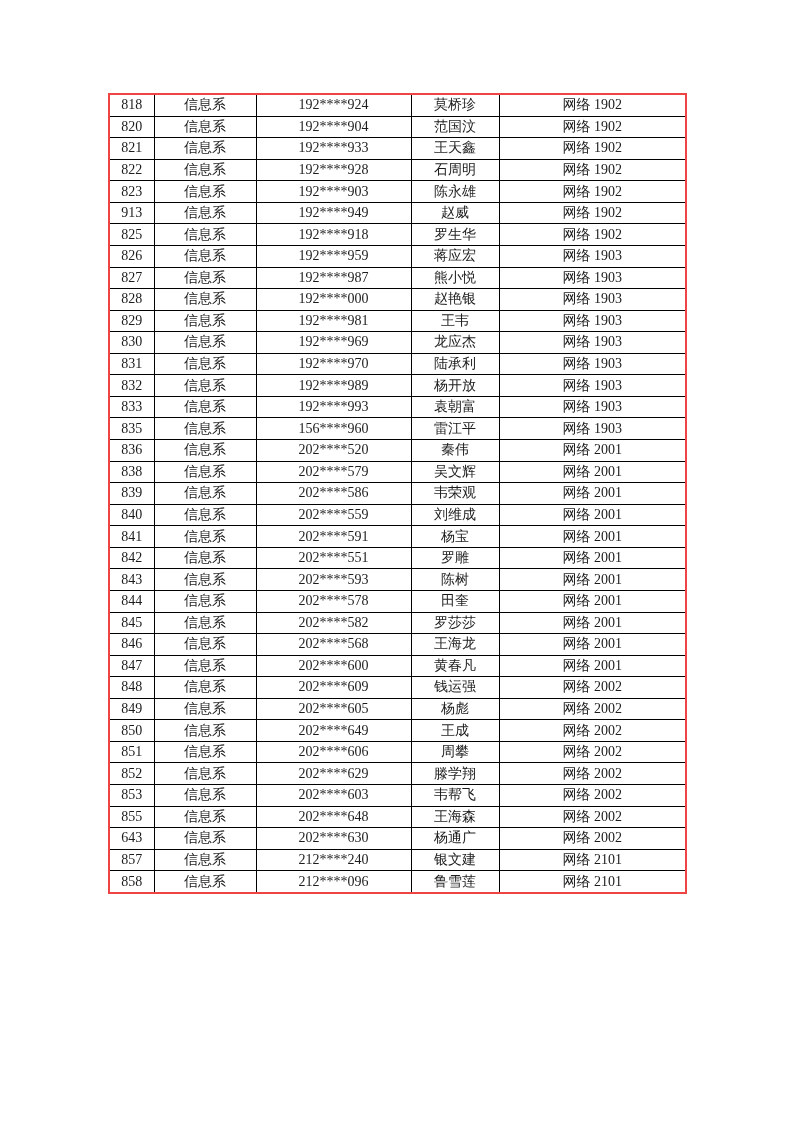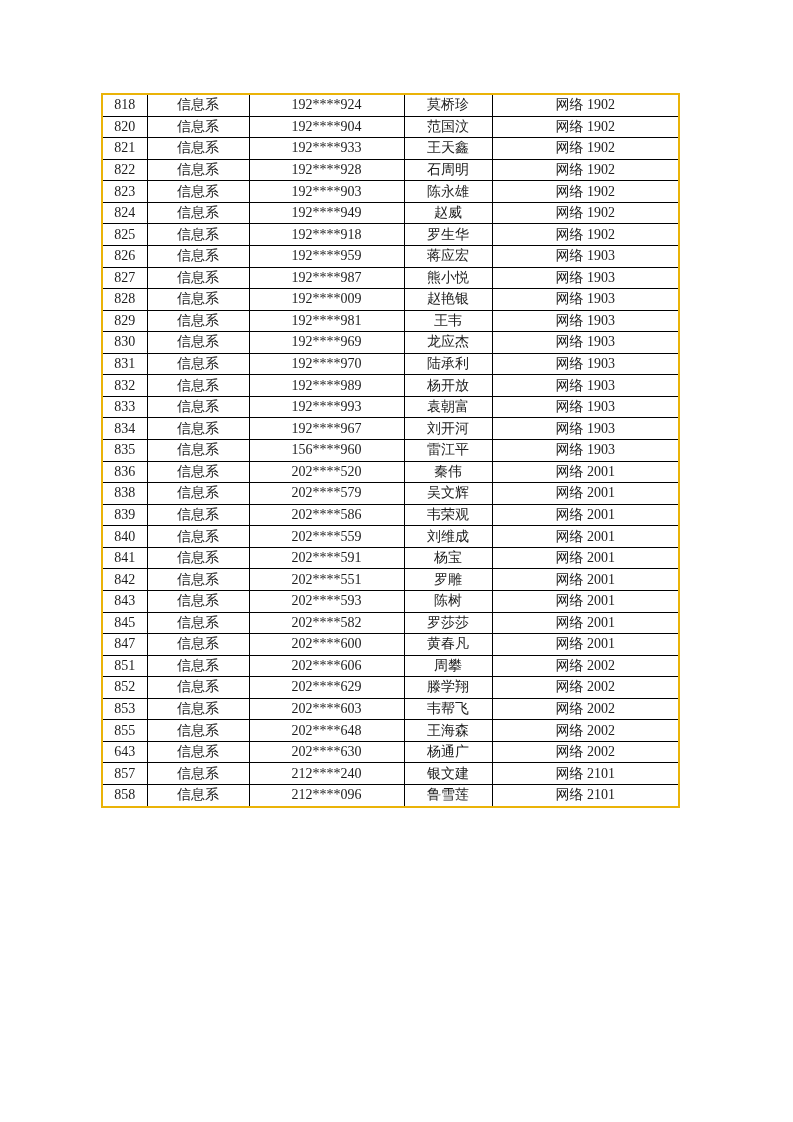--- a/index.html
+++ b/index.html
@@ -15,26 +15,26 @@
     overflow: hidden;
   }
   .page {
     position: absolute;
     left: 0; top: 0;
     width: 793px; height: 1122px;
     background: #ffffff;
   }
   table.roster {
     position: absolute;
-    left: 101px;
+    left: 108px;
     top: 93px;
     width: 577px;
     border-collapse: collapse;
     table-layout: fixed;
-    border: 2px solid #eab308;
+    border: 2px solid #ef4444;
   }
   table.roster td {
     border: 1px solid #000000;
     height: 20.57px; 
     padding: 0;
     text-align: center;
     vertical-align: middle;
     font-size: 14px;
     color: #1c1c1c;
     line-height: 1;
@@ -84,21 +84,21 @@
           <td>网络 1902</td>
         </tr>
         <tr>
           <td>823</td>
           <td>信息系</td>
           <td>192****903</td>
           <td>陈永雄</td>
           <td>网络 1902</td>
         </tr>
         <tr>
-          <td>824</td>
+          <td>913</td>
           <td>信息系</td>
           <td>192****949</td>
           <td>赵威</td>
           <td>网络 1902</td>
         </tr>
         <tr>
           <td>825</td>
           <td>信息系</td>
           <td>192****918</td>
           <td>罗生华</td>
@@ -114,21 +114,21 @@
         <tr>
           <td>827</td>
           <td>信息系</td>
           <td>192****987</td>
           <td>熊小悦</td>
           <td>网络 1903</td>
         </tr>
         <tr>
           <td>828</td>
           <td>信息系</td>
-          <td>192****009</td>
+          <td>192****000</td>
           <td>赵艳银</td>
           <td>网络 1903</td>
         </tr>
         <tr>
           <td>829</td>
           <td>信息系</td>
           <td>192****981</td>
           <td>王韦</td>
           <td>网络 1903</td>
         </tr>
@@ -154,27 +154,20 @@
           <td>网络 1903</td>
         </tr>
         <tr>
           <td>833</td>
           <td>信息系</td>
           <td>192****993</td>
           <td>袁朝富</td>
           <td>网络 1903</td>
         </tr>
         <tr>
-          <td>834</td>
-          <td>信息系</td>
-          <td>192****967</td>
-          <td>刘开河</td>
-          <td>网络 1903</td>
-        </tr>
-        <tr>
           <td>835</td>
           <td>信息系</td>
           <td>156****960</td>
           <td>雷江平</td>
           <td>网络 1903</td>
         </tr>
         <tr>
           <td>836</td>
           <td>信息系</td>
           <td>202****520</td>
@@ -217,32 +210,67 @@
           <td>网络 2001</td>
         </tr>
         <tr>
           <td>843</td>
           <td>信息系</td>
           <td>202****593</td>
           <td>陈树</td>
           <td>网络 2001</td>
         </tr>
         <tr>
+          <td>844</td>
+          <td>信息系</td>
+          <td>202****578</td>
+          <td>田奎</td>
+          <td>网络 2001</td>
+        </tr>
+        <tr>
           <td>845</td>
           <td>信息系</td>
           <td>202****582</td>
           <td>罗莎莎</td>
           <td>网络 2001</td>
         </tr>
         <tr>
+          <td>846</td>
+          <td>信息系</td>
+          <td>202****568</td>
+          <td>王海龙</td>
+          <td>网络 2001</td>
+        </tr>
+        <tr>
           <td>847</td>
           <td>信息系</td>
           <td>202****600</td>
           <td>黄春凡</td>
           <td>网络 2001</td>
+        </tr>
+        <tr>
+          <td>848</td>
+          <td>信息系</td>
+          <td>202****609</td>
+          <td>钱运强</td>
+          <td>网络 2002</td>
+        </tr>
+        <tr>
+          <td>849</td>
+          <td>信息系</td>
+          <td>202****605</td>
+          <td>杨彪</td>
+          <td>网络 2002</td>
+        </tr>
+        <tr>
+          <td>850</td>
+          <td>信息系</td>
+          <td>202****649</td>
+          <td>王成</td>
+          <td>网络 2002</td>
         </tr>
         <tr>
           <td>851</td>
           <td>信息系</td>
           <td>202****606</td>
           <td>周攀</td>
           <td>网络 2002</td>
         </tr>
         <tr>
           <td>852</td>

